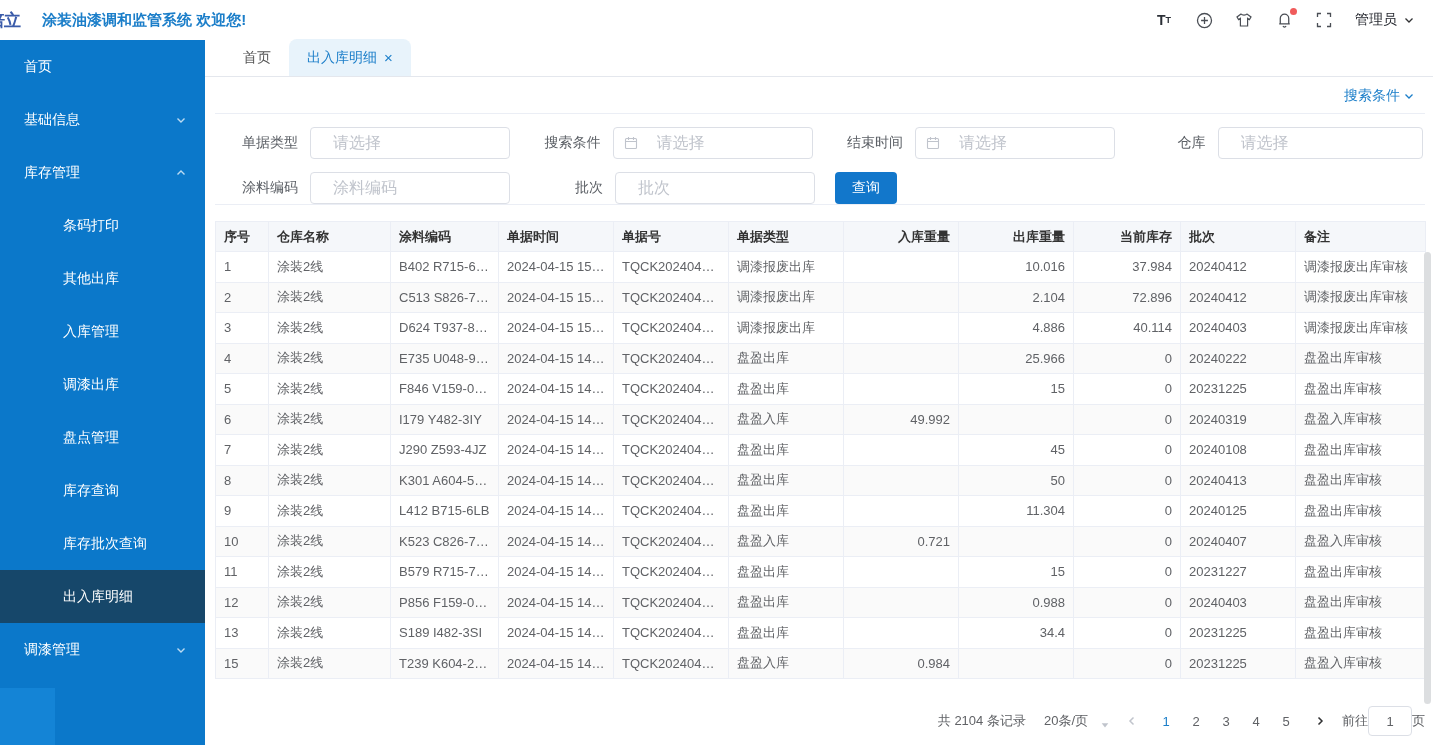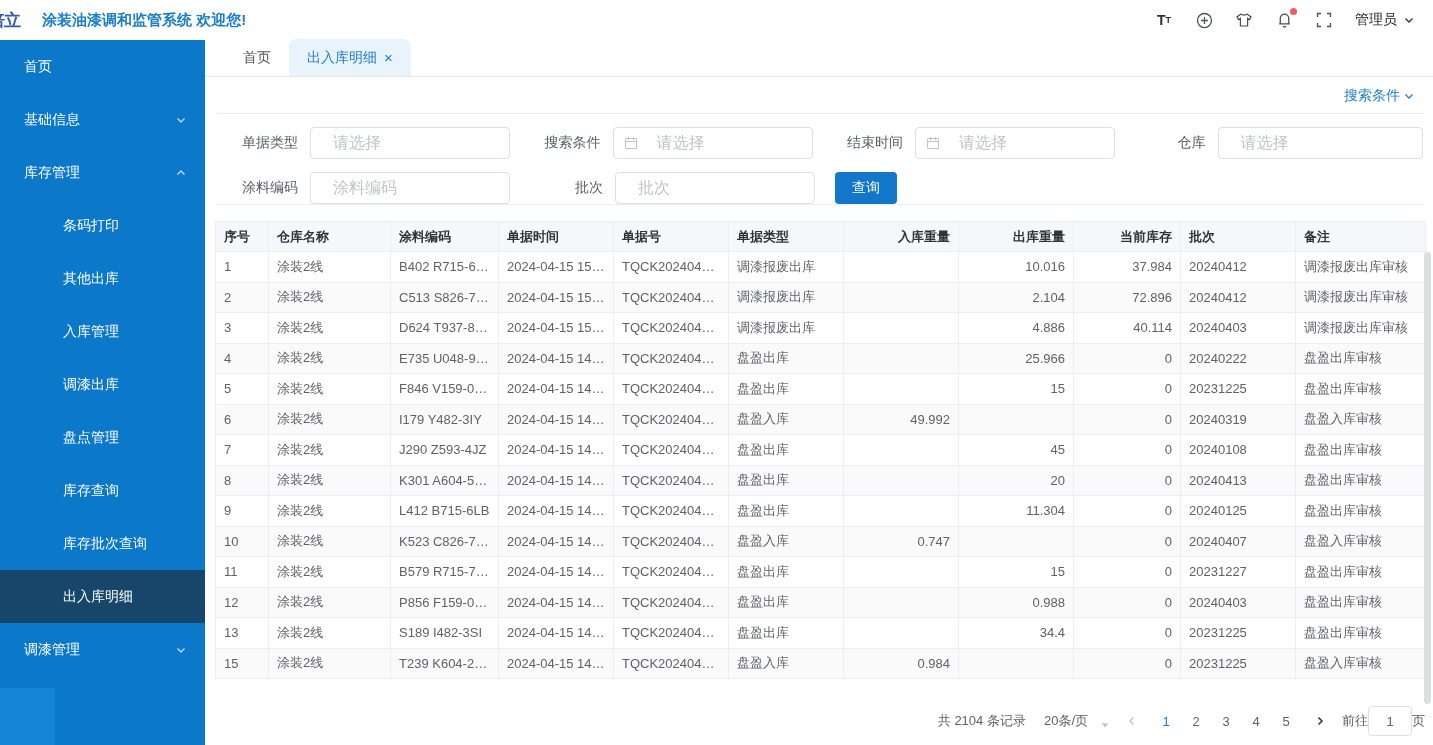--- a/index.html
+++ b/index.html
@@ -363,21 +363,21 @@
               <td>盘盈出库审核</td>
             </tr>
             <tr>
               <td>8</td>
               <td>涂装2线</td>
               <td>K301 A604-5KA</td>
               <td>2024-04-15 14:...</td>
               <td>TQCK2024041....</td>
               <td>盘盈出库</td>
               <td></td>
-              <td>20</td>
+              <td>50</td>
               <td>0</td>
               <td>20240413</td>
               <td>盘盈出库审核</td>
             </tr>
             <tr>
               <td>9</td>
               <td>涂装2线</td>
               <td>L412 B715-6LB</td>
               <td>2024-04-15 14:...</td>
               <td>TQCK2024041....</td>
@@ -388,21 +388,21 @@
               <td>20240125</td>
               <td>盘盈出库审核</td>
             </tr>
             <tr>
               <td>10</td>
               <td>涂装2线</td>
               <td>K523 C826-7MA</td>
               <td>2024-04-15 14:...</td>
               <td>TQCK2024041....</td>
               <td>盘盈入库</td>
-              <td>0.747</td>
+              <td>0.721</td>
               <td></td>
               <td>0</td>
               <td>20240407</td>
               <td>盘盈入库审核</td>
             </tr>
             <tr>
               <td>11</td>
               <td>涂装2线</td>
               <td>B579 R715-7AQ</td>
               <td>2024-04-15 14:...</td>

